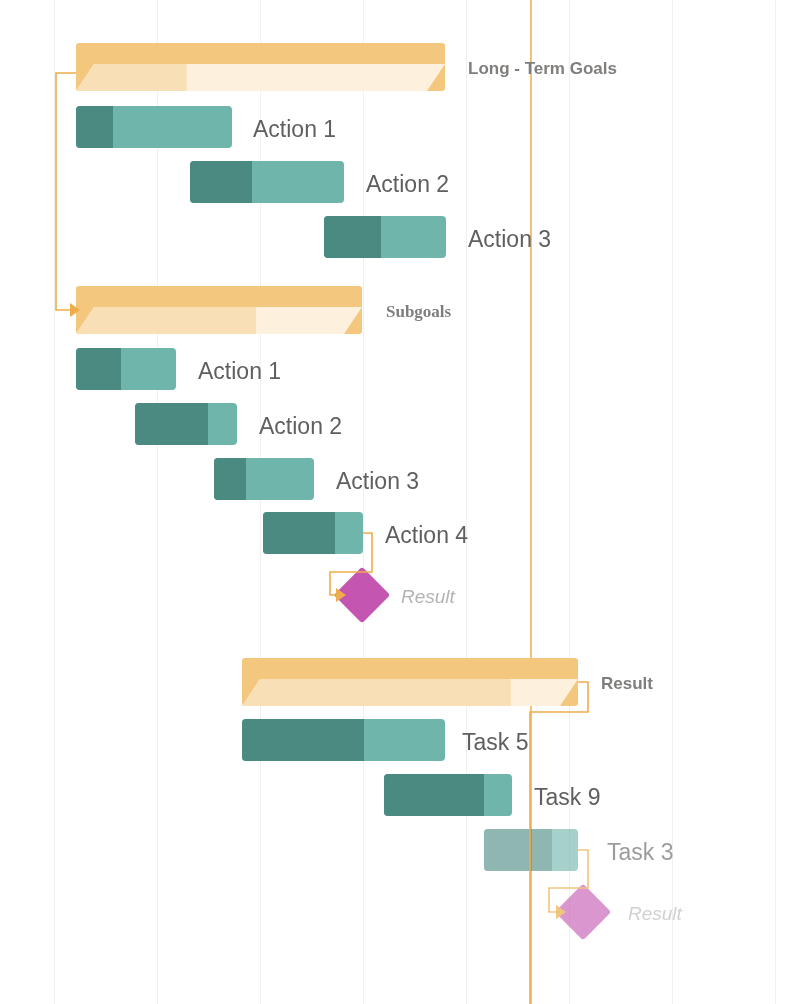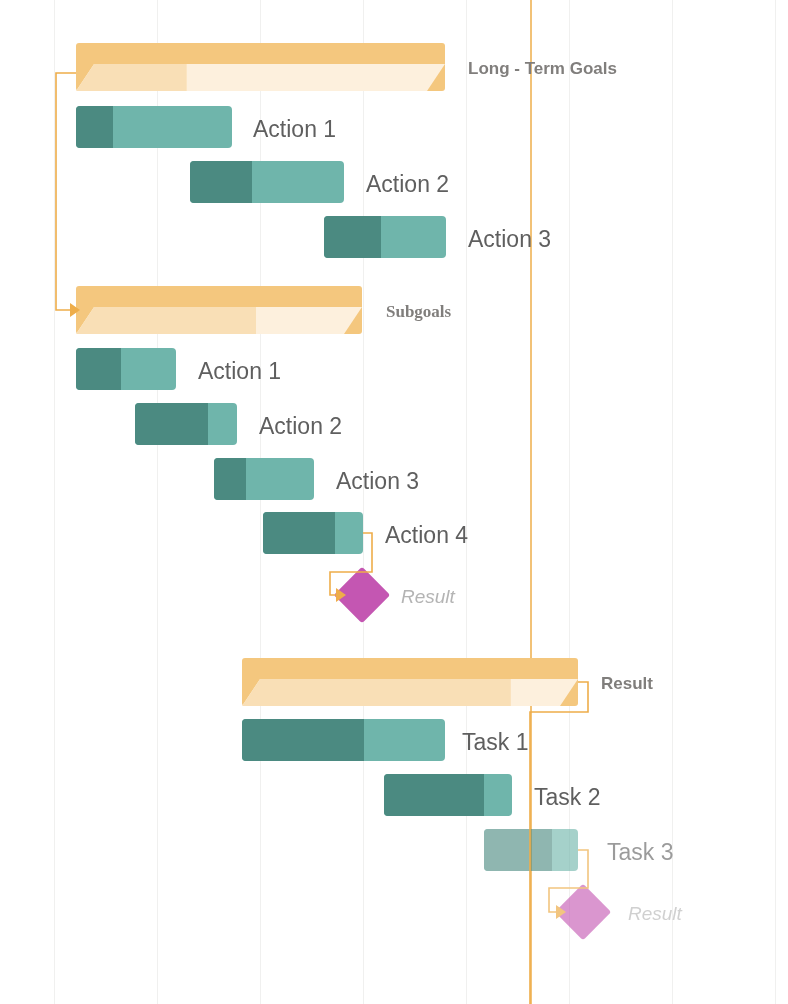--- a/index.html
+++ b/index.html
@@ -181,25 +181,25 @@
         <div class="sum-inner">
           <div class="sum-track">
             <div class="sum-prog" style="width: 80%;"></div>
           </div>
         </div>
       </div>
       <div class="summary-label" style="left: 601px; top: 675px;">Result</div>
       <div class="task" style="left: 242px; width: 203px; top: 719px;">
         <div class="t-prog" style="width: 60%;"></div>
       </div>
-      <div class="task-label" style="left: 462px; top: 731px;">Task 1</div>
+      <div class="task-label" style="left: 462px; top: 731px;">Task 5</div>
       <div class="task" style="left: 384px; width: 128px; top: 774px;">
         <div class="t-prog" style="width: 78%;"></div>
       </div>
-      <div class="task-label" style="left: 534px; top: 786px;">Task 2</div>
+      <div class="task-label" style="left: 534px; top: 786px;">Task 9</div>
       <div class="task faded" style="left: 484px; width: 94px; top: 829px;">
         <div class="t-prog" style="width: 72%;"></div>
       </div>
       <div class="task-label faded" style="left: 607px; top: 841px;">Task 3</div>
       <div class="milestone faded" style="left: 563px; top: 892px;"></div>
       <div class="milestone-label faded" style="left: 628px; top: 904px;">Result</div>
     </div>
 
   <svg class="link-layer" width="788" height="1004" viewBox="0 0 788 1004" id="link-layer">
       <g>

